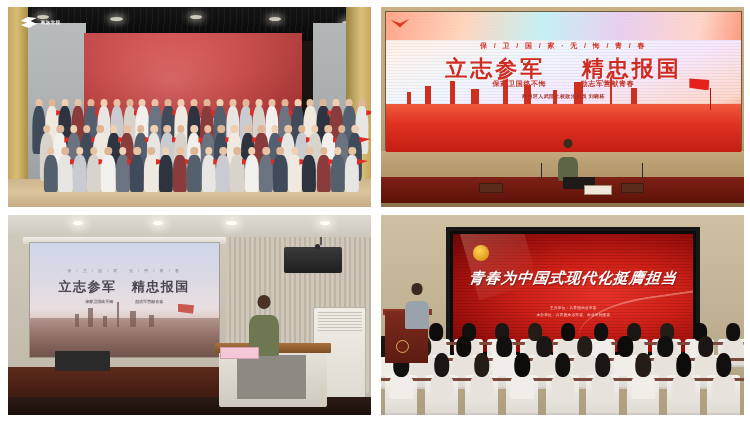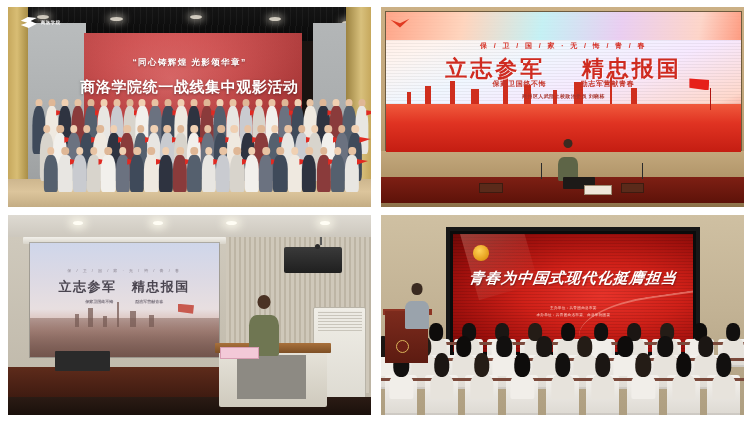--- a/index.html
+++ b/index.html
@@ -188,22 +188,20 @@
     <div class="wall-r"></div>
     <div class="panel-l"></div>
     <div class="panel-r"></div>
     <div class="floor"></div>
 
     <div class="screen"></div>
     <div class="logo">
       <span class="mark"></span>
       <span class="lname">商洛学院</span>
     </div>
-    <div class="t-quote">“同心铸辉煌   光影颂华章”</div>
-    <div class="t-main">商洛学院统一战线集中观影活动</div>
     <div class="t-date">2024年9月3日</div>
 
     <div class="crowd" id="crowd1">
         <div class="person" style="left: 6%; bottom: 34%; width: 5.13462%; height: 62%; z-index: 6;">
           <div class="head" style="width: 7px; height: 7.84px; top: 0px; background: rgb(232, 195, 163);"></div>
           <div class="body" style="width: 13.3px; height: 78%; top: 7px; background: rgb(63, 74, 90);"></div>
         </div>
         <div class="person" style="left: 9.56%; bottom: 34%; width: 5.13462%; height: 62%; z-index: 6;">
           <div class="head" style="width: 7px; height: 7.84px; top: 0px; background: rgb(223, 183, 150);"></div>
           <div class="body" style="width: 13.3px; height: 78%; top: 7px; background: rgb(239, 233, 224);"></div>

